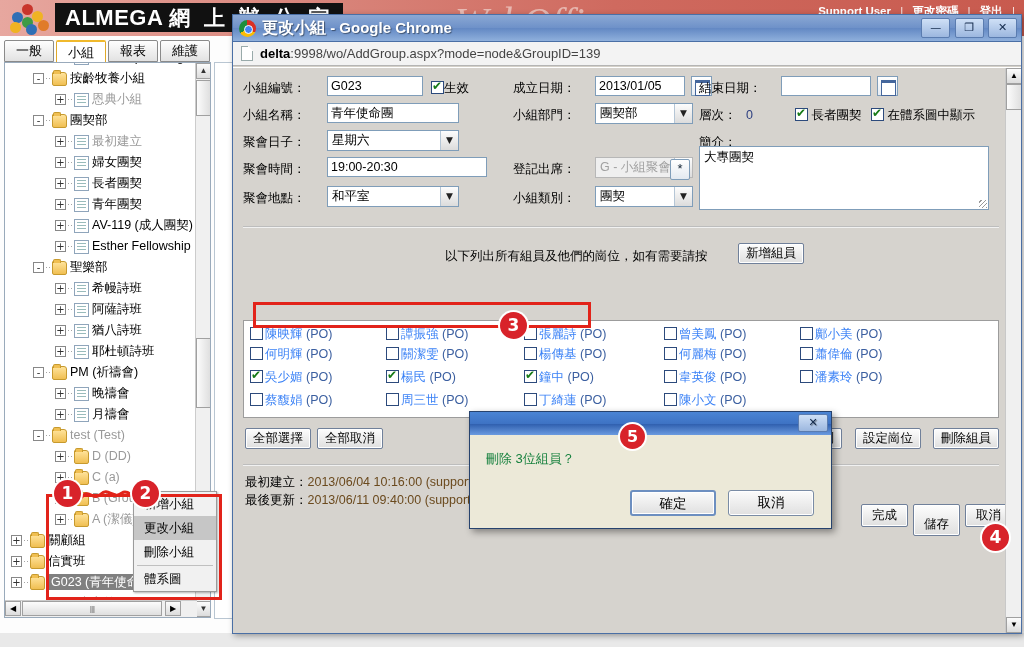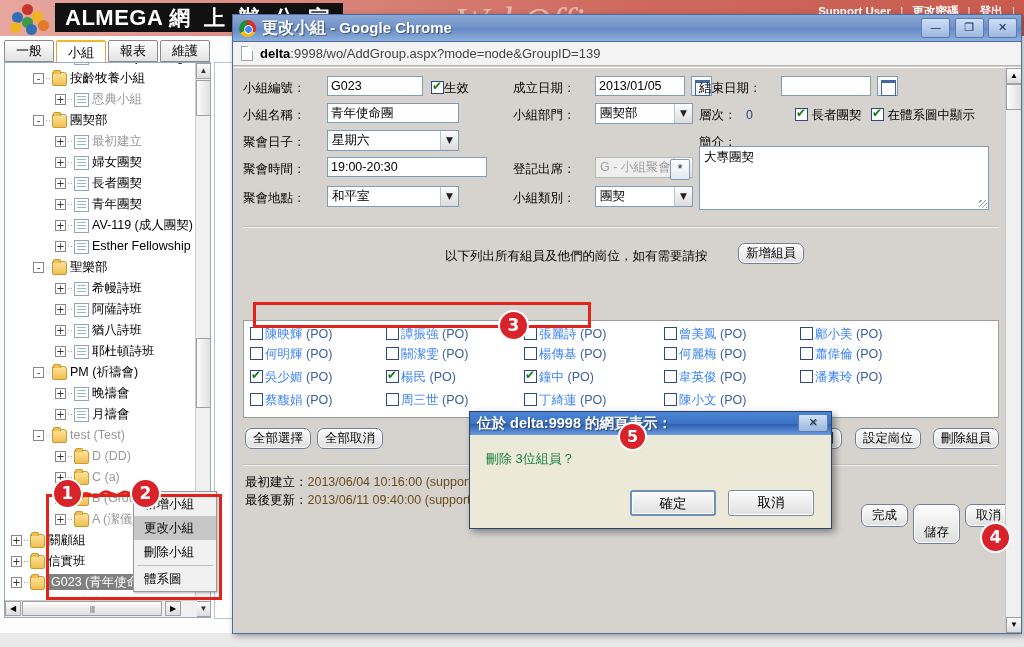--- a/index.html
+++ b/index.html
@@ -196,21 +196,21 @@
     padding:2px 4px; color:#000; overflow:hidden;
   }
   .ta:after{content:"";position:absolute;right:1px;bottom:1px;width:8px;height:8px;
     background:repeating-linear-gradient(-45deg,#999 0 1px,transparent 1px 3px);}
 
   .hr { position:absolute; left:10px; right:22px; height:1px; background:#bdbdbd; box-shadow:0 1px 0 #f1f1f1;}
 
   .hint { position:absolute; font-size:12.5px; color:#000; }
   .btn {
     display:inline-block; border:1px solid #70809a; background:linear-gradient(#fdfdfd,#dfdfdf);
-    font-size:12.5px; padding:2px 7px 3px; color:#000; border-radius:7px; line-height:14px;
+    font-size:12.5px; padding:2px 7px 3px; color:#000; border-radius:2px; line-height:14px;
     box-shadow:inset 0 0 0 1px #fff; white-space:nowrap;
   }
 
   
   .members {
     position:absolute; left:10px; right:22px; background:#fff; border:1px solid #9c9c9c;
     top:252px; height:98px;
   }
   .mrow { position:relative; height:23px; }
   .mcell { position:absolute; font-size:12.5px; line-height:20px; white-space:nowrap; }
@@ -512,35 +512,34 @@
       <span>最後更新：</span><span class="sup">2013/06/11 09:40:00 (support)</span>
     </div>
 
     <div style="position:absolute;left:438px;top:436px;">
       <span class="btn">匯入</span>
     </div>
     <div style="position:absolute;left:628px;top:436px;">
       <span class="btn" style="padding:3px 10px 4px;">完成</span>
     </div>
     <div style="position:absolute;left:680px;top:436px;">
-      <span class="btn" style="padding:20px 10px 4px;">儲存</span>
+      <span class="btn" style="padding:12px 10px 4px;">儲存</span>
     </div>
     <div style="position:absolute;left:732px;top:436px;">
       <span class="btn" style="padding:3px 10px 4px;">取消</span>
     </div>
 
     <div class="page-scroll-v">
       <div class="arr">▲</div>
       <div class="thumb"></div>
       <div class="arr bot">▼</div>
     </div>
 
     <div id="alert-dlg">
       <div class="ttl">
-        <span>位於 delta:9998 的網頁表示：</span>
         <span class="x">✕</span>
       </div>
       <div class="msg">刪除 3位組員？</div>
       <div class="abtn primary" style="left:160px;">確定</div>
       <div class="abtn" style="left:258px;">取消</div>
     </div>
 
   </div>
 </div>
 

